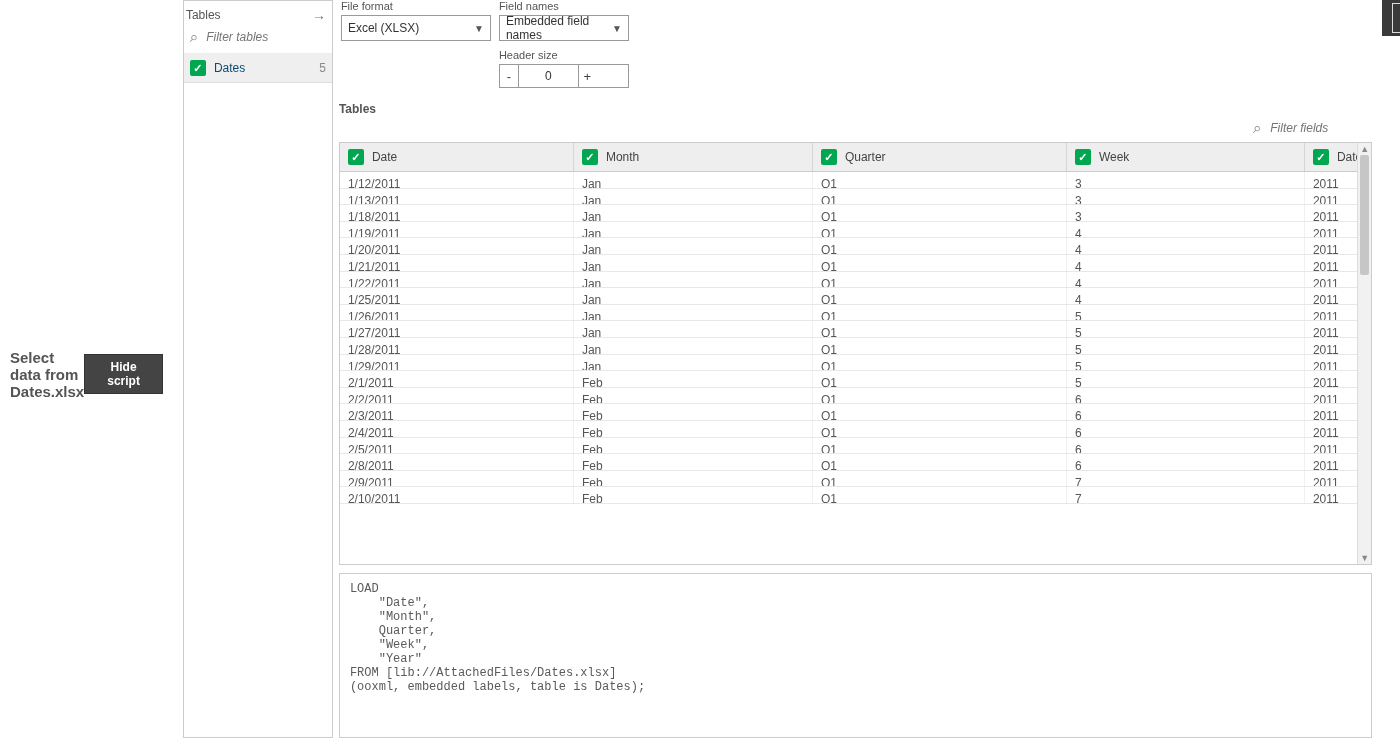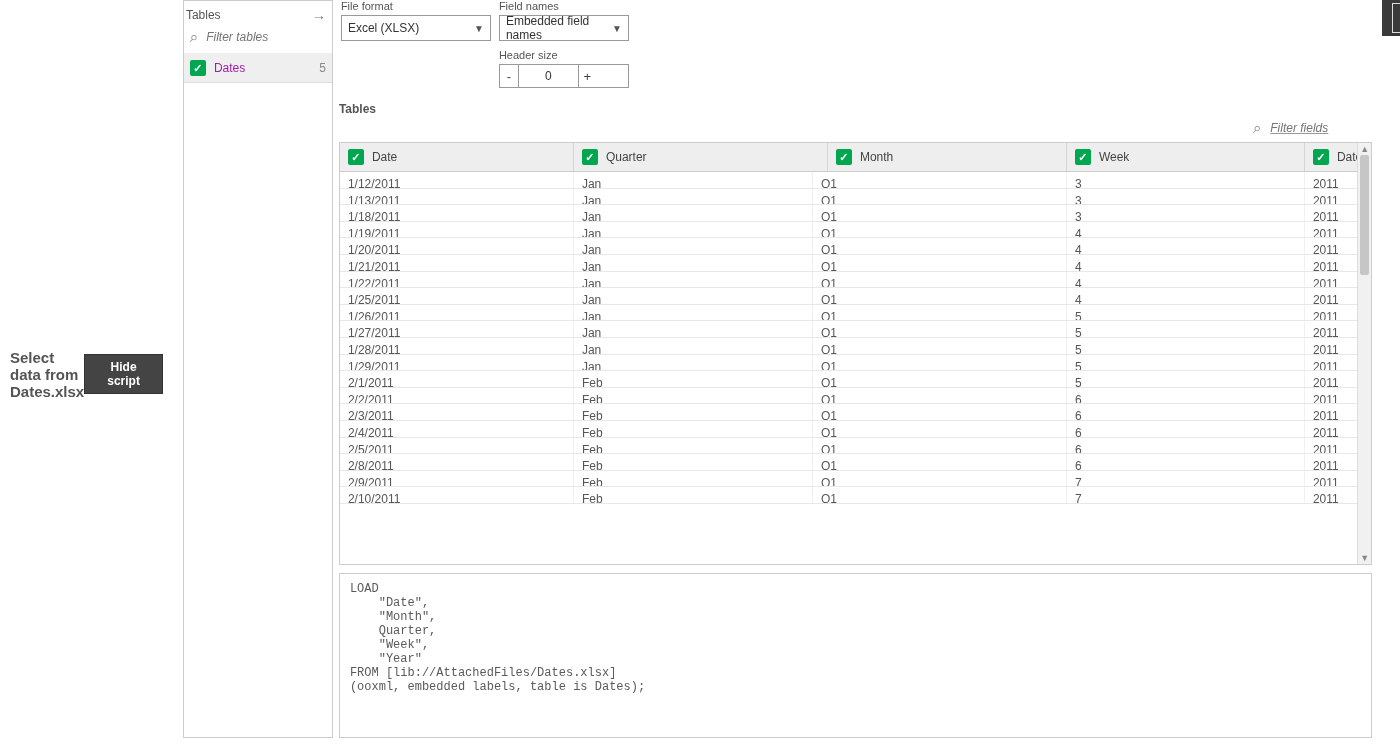--- a/index.html
+++ b/index.html
@@ -12,41 +12,41 @@
   .left-panel { width:150px; display:flex; flex-direction:column; border:1px solid #ccc; background:#fff; }
   .tables-header { display:flex; align-items:center; justify-content:space-between; padding:6px 6px 2px 2px; font-size:12px; color:#555; }
   .arrow-icon { color:#777; font-size:14px; }
   .filter-row { display:flex; align-items:center; gap:4px; padding:4px 4px 8px 4px; border-bottom:1px solid #eee; }
   .search-icon { color:#888; font-size:13px; width:14px; height:14px; display:inline-flex; align-items:center; justify-content:center; }
   .search-icon::before { content:"\2315"; font-size:15px; line-height:14px; }
   .filter-input { border:none; outline:none; font-style:italic; color:#999; font-size:12px; width:100%; }
   .table-item { display:flex; align-items:center; gap:8px; padding:6px 6px; background:#efefef; border-bottom:1px solid #ddd; cursor:pointer; }
   .chk { width:16px; height:16px; background:#00a650; display:inline-flex; align-items:center; justify-content:center; color:#fff; border-radius:2px; }
   .chk::before { content:"\2713"; font-size:11px; font-weight:bold; }
-  .table-name { flex:1; font-size:12px; color:#a21caf; }
+  .table-name { flex:1; font-size:12px; color:#0c4a6e; }
   .table-count { color:#888; font-size:12px; }
   
   .right-panel { flex:1; display:flex; flex-direction:column; min-width:0; }
   .top-controls { display:flex; gap:8px; align-items:flex-start; padding-left:2px; }
   .ctrl-block { display:flex; flex-direction:column; gap:2px; }
   .ctrl-label { font-size:11px; color:#555; margin-bottom:1px; }
   .dropdown { border:1px solid #999; background:#fff; height:26px; display:flex; align-items:center; justify-content:space-between; padding:0 6px; font-size:12px; cursor:pointer; }
   .dropdown-wide { width:150px; }
   .dropdown-mid { width:130px; }
   .dd-arrow { color:#555; font-size:10px; margin-left:6px; }
   .stepper { display:flex; border:1px solid #999; height:24px; }
   .stepper .btn { width:18px; display:flex; align-items:center; justify-content:center; cursor:pointer; background:#fff; border:none; font-size:13px; color:#444; }
   .stepper .btn + .val { border-left:1px solid #999; }
   .stepper .val { width:60px; display:flex; align-items:center; justify-content:center; font-size:12px; }
   .stepper .val + .btn { border-left:1px solid #999; }
   
   .fields-section { margin-top:14px; display:flex; flex-direction:column; flex:1; min-height:0; }
   .fields-label { font-size:12px; color:#555; font-weight:600; margin-bottom:0px; }
   .fields-filter-row { display:flex; justify-content:flex-end; align-items:center; gap:4px; padding:4px 24px 6px 0; }
-  .fields-filter-row .filter-input { width:80px;text-decoration:underline; }
+  .fields-filter-row .filter-input { width:80px; }
   
   .grid-wrap { border:1px solid #ccc; flex:1; display:flex; flex-direction:column; min-height:0; position:relative; }
   .grid-header { display:flex; background:#eeeeee; border-bottom:1px solid #ccc; position:relative; }
   .grid-header .col, .grid-body .row .cell { padding:6px 8px; font-size:12px; }
   .grid-header .col { display:flex; align-items:center; gap:8px; border-right:1px solid #d5d5d5; font-weight:500; color:#444; }
   .grid-body { flex:1; overflow:hidden; position:relative; }
   .grid-body .row { display:flex; border-bottom:1px solid #e8e8e8; }
   .grid-body .row:nth-child(even) { }
   .grid-body .cell { border-right:1px solid #f0f0f0; color:#555; font-size:11.5px; padding:2px 6px; height:15.6px; line-height:12px; overflow:hidden; white-space:nowrap; }
   .col-date, .cell-date { flex: 0 0 234px; }
@@ -123,27 +123,27 @@
           <span class="search-icon"></span>
           <input class="filter-input" placeholder="Filter fields" style="">
         </div>
 
         <div class="grid-wrap">
           <div class="grid-header">
             <div class="col col-date">
               <span class="chk"></span>
               <span>Date</span>
             </div>
+            <div class="col col-month">
+              <span class="chk"></span>
+              <span>Month</span>
+            </div>
             <div class="col col-quarter">
               <span class="chk"></span>
               <span>Quarter</span>
-            </div>
-            <div class="col col-month">
-              <span class="chk"></span>
-              <span>Month</span>
             </div>
             <div class="col col-week">
               <span class="chk"></span>
               <span>Week</span>
             </div>
             <div class="col col-year">
               <span class="chk"></span>
               <span>Date</span>
             </div>
           </div>

